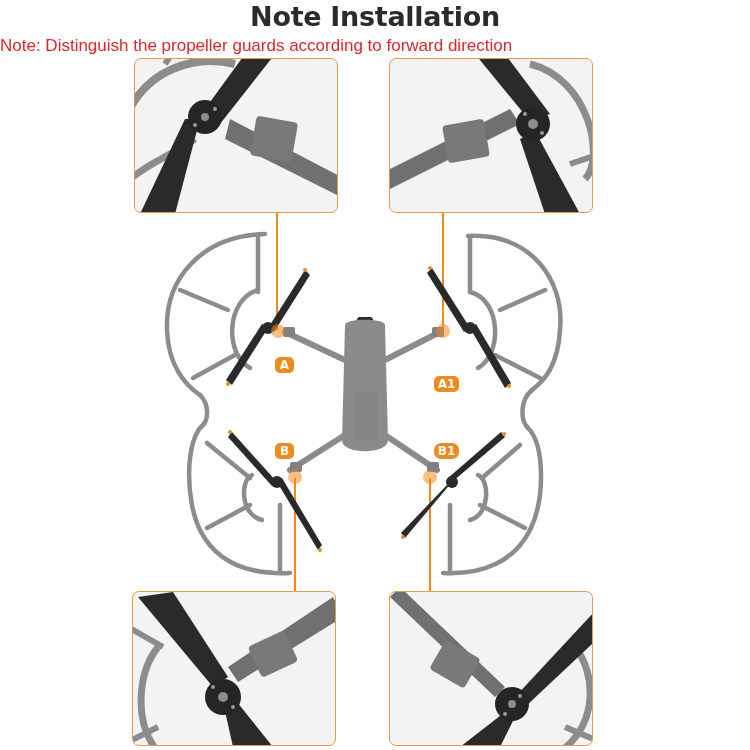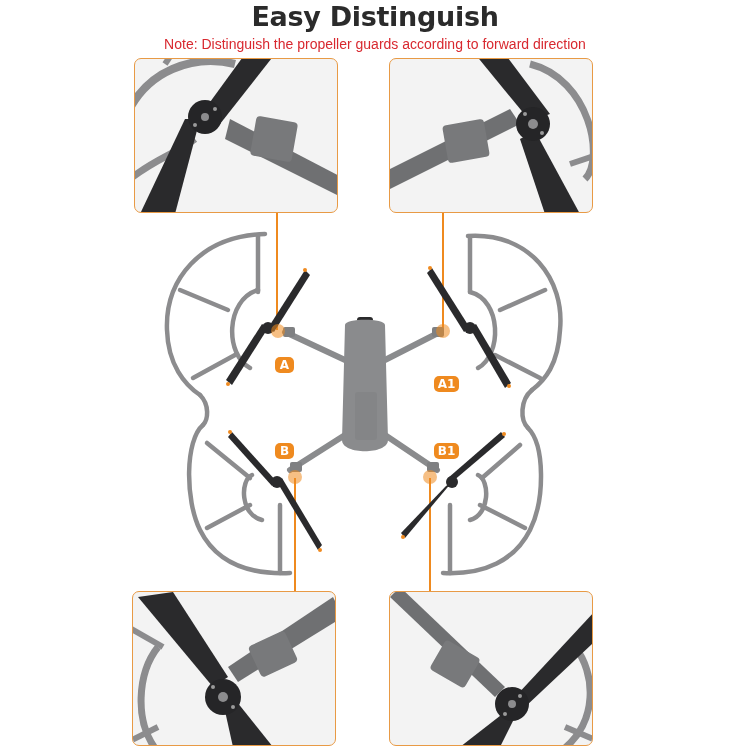--- a/index.html
+++ b/index.html
@@ -8,21 +8,21 @@
     background: #ffffff; position: relative;
     font-family: "DejaVu Sans", sans-serif;
   }
   .title {
     position: absolute; left: 0; top: 0; width: 750px;
     text-align: center; font-weight: bold; font-size: 27px;
     color: #2b2b2b; line-height: 34px; letter-spacing: -0.3px;
   }
   .note {
     position: absolute; left: 0; top: 36px; width: 750px;
-    text-align: center; font-size: 14px; color: #d8282f;
+    text-align: left; font-size: 17px; color: #d8282f;
     font-family: "Liberation Sans", sans-serif;
   }
   .panel {
     position: absolute; border: 1.5px solid #e89a45; border-radius: 7px;
     background: #f3f3f3; overflow: hidden; box-sizing: border-box;
   }
   .panel svg { position: absolute; left: 0; top: 0; }
   #panel-a  { left: 134px; top: 58px;  width: 204px; height: 155px; }
   #panel-a1 { left: 389px; top: 58px;  width: 204px; height: 155px; }
   #panel-b  { left: 132px; top: 591px; width: 204px; height: 155px; }
@@ -30,26 +30,26 @@
   .diagram { position: absolute; left: 0; top: 0; }
   .badge {
     position: absolute; background: #ef8a1f; color: #fff;
     font-weight: bold; font-size: 12px; border-radius: 5px;
     text-align: center; line-height: 16px; height: 16px;
     font-family: "DejaVu Sans", sans-serif;
   }
   #badge-a  { left: 275px; top: 357px; width: 19px; }
   #badge-a1 { left: 434px; top: 376px; width: 25px; }
   #badge-b  { left: 275px; top: 443px; width: 19px; }
-  #badge-b1 { left: 434px; top: 443px; width: 25px; }
+  #badge-b1 { left: 434px; top: 443px; width: 25px; border-radius: 7px; }
 </style>
 </head>
 <body>
 
-<div class="title">Easy Distinguish</div>
+<div class="title">Note Installation</div>
 <div class="note">Note: Distinguish the propeller guards according to forward direction</div>
 
 <svg class="diagram" width="750" height="750" viewBox="0 0 750 750">
 
   <g stroke="#ef8a1f" stroke-width="2">
     <line x1="277" y1="213" x2="277" y2="330"></line>
     <line x1="443" y1="213" x2="443" y2="330"></line>
     <line x1="295" y1="478" x2="295" y2="591"></line>
     <line x1="430" y1="478" x2="430" y2="591"></line>
   </g>

